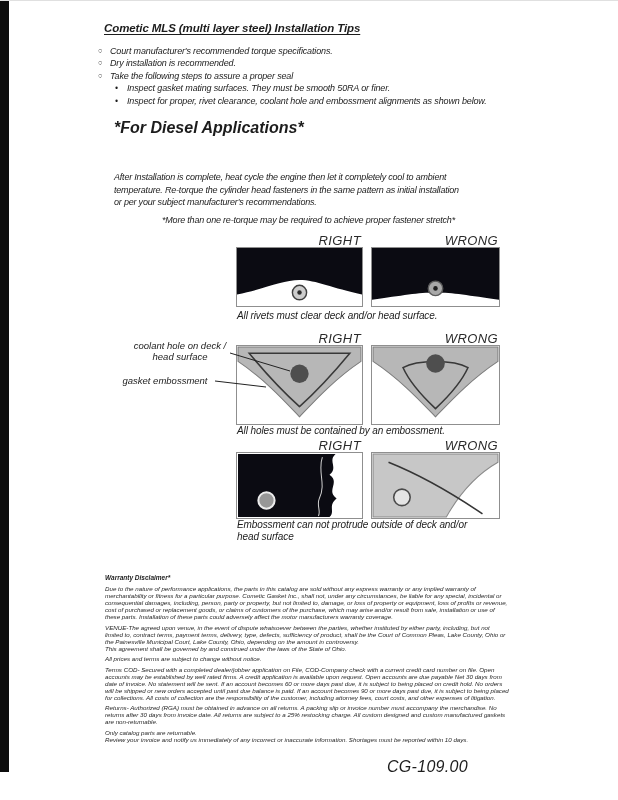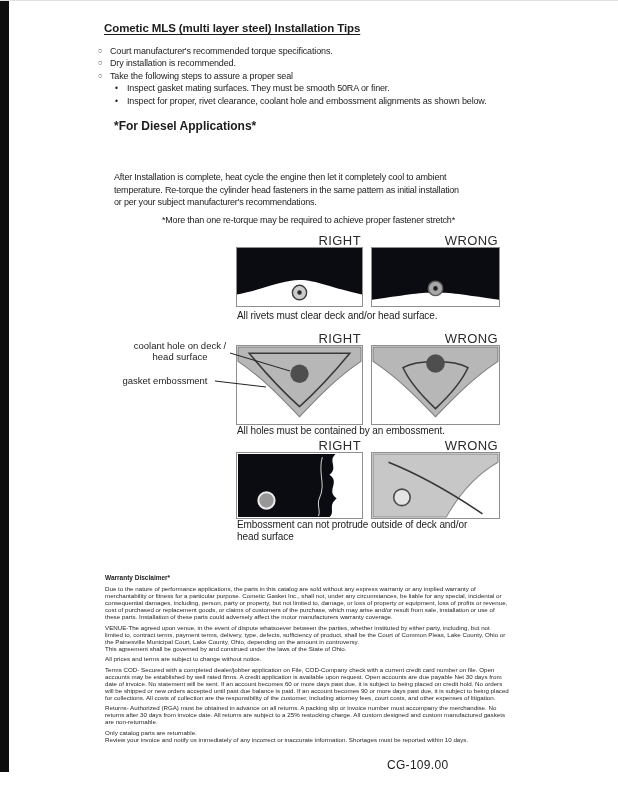--- a/index.html
+++ b/index.html
@@ -1,32 +1,32 @@
 <!DOCTYPE html>
 <html><head>
 <meta charset="utf-8">
 <style>
   html, body { margin: 0; padding: 0; }
   body { width: 618px; height: 800px; background: #ffffff; }
   .page { position: relative; width: 618px; height: 800px; background: #ffffff;
           font-family: "Liberation Sans", sans-serif; color: #1c1c1c; overflow: hidden;
-          border-top: 1px solid #e0e0e0; }
+          border-top: 1px solid #e0e0e0; font-style: italic; }
   .left-bar { position: absolute; left: 0; top: 0; width: 9px; height: 771px; background: #0d0d0d; }
 
   .title { position: absolute; left: 104px; top: 21px; font-size: 11.5px; font-weight: bold;
            letter-spacing: -0.1px; text-decoration: underline; text-underline-offset: 2px; white-space: nowrap; }
 
   .bullets { position: absolute; left: 98px; top: 44px; }
   .b-row { display: flex; line-height: 12.4px; font-size: 9px; letter-spacing: -0.15px; }
   .b-row .mk { width: 12px; flex: 0 0 12px; font-size: 7.5px; line-height: 12.4px; }
   .b-row.sub { margin-left: 17px; }
   .b-row.sub .mk { font-size: 8.5px; }
   .b-row .bt { white-space: nowrap; }
 
-  .diesel-heading { position: absolute; left: 114px; top: 118px; font-size: 12px; font-weight: bold; white-space: nowrap; }
+  .diesel-heading { position: absolute; left: 114px; top: 118px; font-size: 16px; font-weight: bold; white-space: nowrap; }
   .para { position: absolute; left: 114px; font-size: 9px; letter-spacing: -0.2px; line-height: 12.6px; }
   .para .ln { white-space: nowrap; }
   .p1 { top: 136px; }
   .p2 { top: 170px; }
   .note { position: absolute; left: 114px; top: 214px; font-size: 9px; letter-spacing: -0.2px; white-space: nowrap; margin-left: 48px; }
 
   .dg-label { position: absolute; font-size: 13px; letter-spacing: 0.4px; color: #2a2a2a; text-align: right; }
   .lbl-r1-right { left: 236px; top: 232px; width: 125px; }
   .lbl-r1-wrong { left: 371px; top: 232px; width: 127px; }
   .lbl-r2-right { left: 236px; top: 330px; width: 125px; }
@@ -50,21 +50,21 @@
 
   .ann { position: absolute; font-size: 9.5px; line-height: 11px; text-align: center; color: #1c1c1c; }
   .ann-1 { left: 132px; top: 339px; width: 96px; }
   .ann-2 { left: 118px; top: 374px; width: 94px; white-space: nowrap; }
   .overlay { position: absolute; left: 118px; top: 334px; width: 260px; height: 100px; }
 
   .warranty { position: absolute; left: 105px; top: 573px; width: 404px; }
   .w-head { font-size: 6.5px; font-weight: bold; margin: 0 0 4px 0; }
   .w-p { font-size: 6.2px; line-height: 7px; margin: 0 0 3.5px 0; white-space: pre-line; color: #262626; }
 
-  .footer-code { position: absolute; left: 387px; top: 757px; font-size: 12px; letter-spacing: 0.3px; }
+  .footer-code { position: absolute; left: 387px; top: 757px; font-size: 16px; letter-spacing: 0.3px; }
 </style>
 </head>
 <body>
 
 <div class="page">
   <div class="left-bar"></div>
 
   <div class="title">Cometic MLS (multi layer steel) Installation Tips</div>
 
   <div class="bullets">

